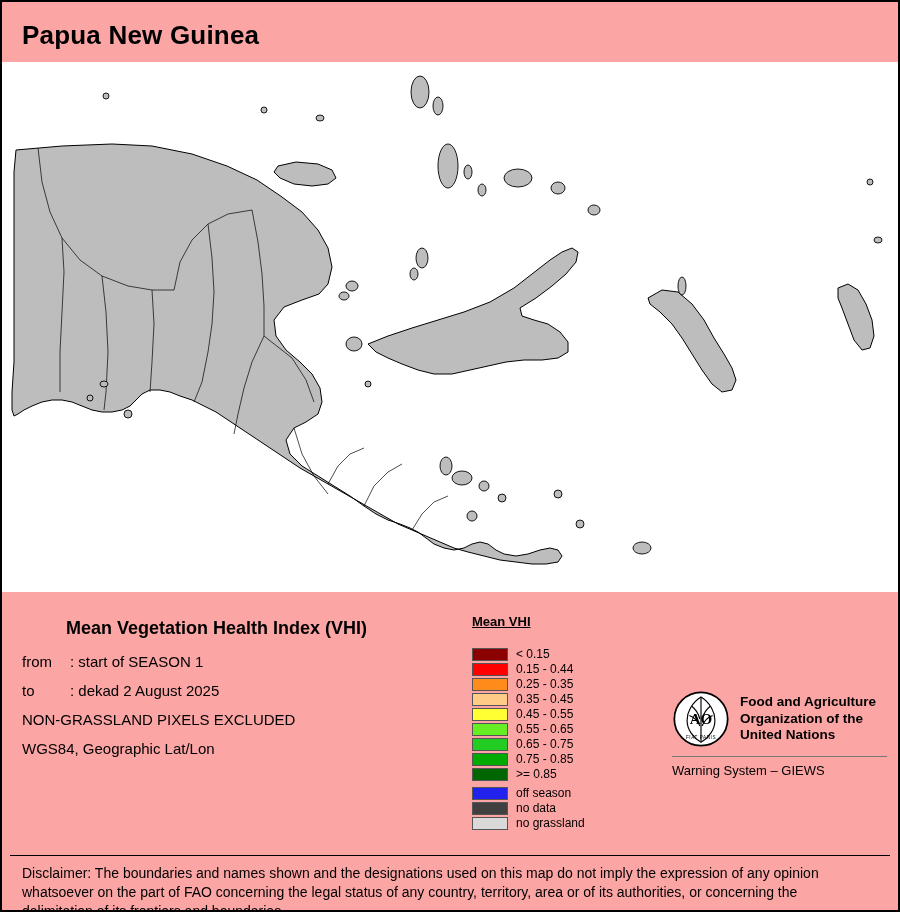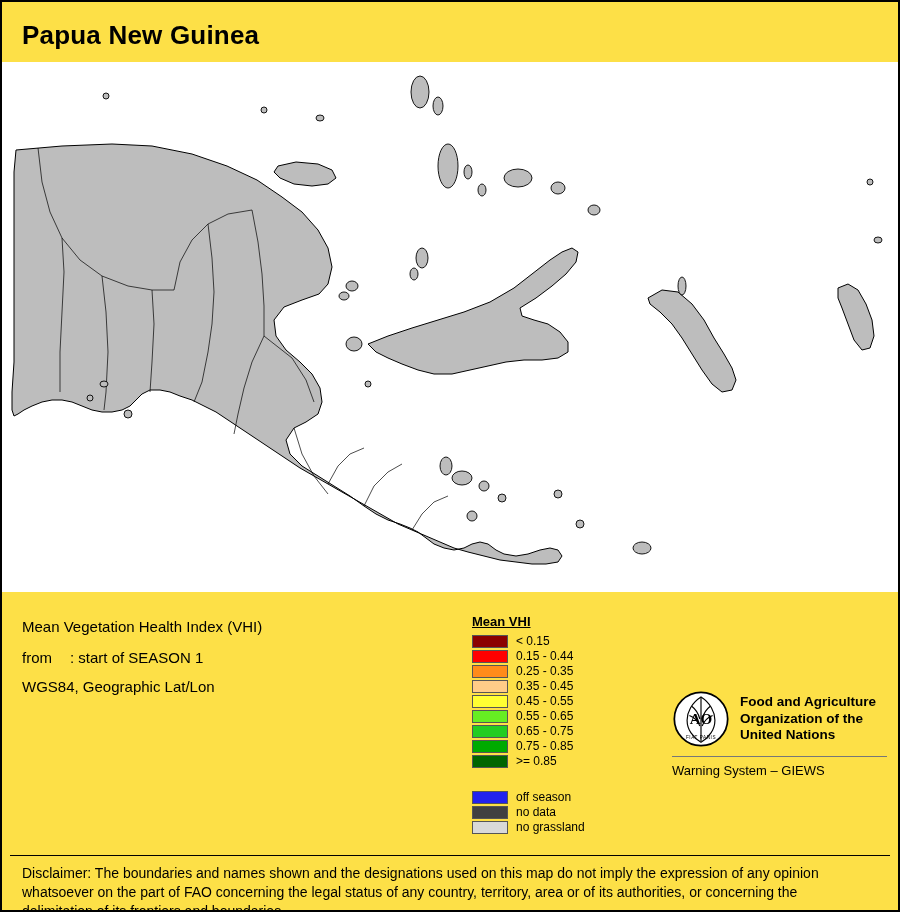--- a/index.html
+++ b/index.html
@@ -7,21 +7,21 @@
     padding: 0;
     background: #ffffff;
   }
   body {
     font-family: "Liberation Sans", sans-serif;
   }
   #page {
     position: relative;
     width: 900px;
     height: 912px;
-    background: #fde047;
+    background: #fca5a5;
     border: 2px solid #000000;
     box-sizing: border-box;
     overflow: hidden;
   }
   #map-title {
     position: absolute;
     left: 20px;
     top: 18px;
     font-size: 26px;
     font-weight: bold;
@@ -42,24 +42,25 @@
     height: 530px;
   }
   
   #info-block {
     position: absolute;
     left: 20px;
     top: 616px;
     width: 420px;
   }
   #info-heading {
-    font-size: 15px;
-    font-weight: normal;
+    font-size: 18px;
+    font-weight: bold;
     color: #000000;
     margin-bottom: 14px;
+    margin-left: 44px;
   }
   .info-row {
     font-size: 15px;
     color: #000000;
     margin-bottom: 12px;
     white-space: nowrap;
   }
   .info-row .lab {
     display: inline-block;
     width: 48px;
@@ -69,42 +70,42 @@
     position: absolute;
     left: 470px;
     top: 612px;
     width: 180px;
   }
   #legend-title {
     font-size: 13px;
     font-weight: bold;
     color: #000000;
     text-decoration: underline;
-    margin-bottom: 5px;
+    margin-bottom: 18px;
   }
   .legend-item {
     display: flex;
     align-items: center;
     height: 15px;
   }
   .legend-swatch {
     width: 36px;
     height: 13px;
     border: 1px solid #555555;
     box-sizing: border-box;
     margin-right: 8px;
     flex: none;
   }
   .legend-label {
     font-size: 12px;
     color: #000000;
     line-height: 13px;
   }
   #legend-extra {
-    margin-top: 21px;
+    margin-top: 4px;
   }
   
   #fao-block {
     position: absolute;
     left: 670px;
     top: 688px;
     width: 215px;
   }
   #fao-top {
     display: flex;
@@ -253,21 +254,25 @@
       </g>
     </svg>
   </div>
 
   <div id="info-block">
     <div id="info-heading">Mean Vegetation Health Index (VHI)</div>
 
     <div class="info-row">
       <span class="lab">from</span><span>: start of SEASON 1</span>
     </div>
-
+    <div class="info-row">
+      <span class="lab">to</span><span>: dekad 2 August 2025</span>
+    </div>
+
+    <div class="info-row">NON-GRASSLAND PIXELS EXCLUDED</div>
     <div class="info-row">WGS84, Geographic Lat/Lon</div>
   </div>
 
   <div id="legend">
     <div id="legend-title">Mean VHI</div>
 
     <div class="legend-item">
       <span class="legend-swatch" style="background:#8b0000"></span>
       <span class="legend-label">&lt; 0.15</span>
     </div>

